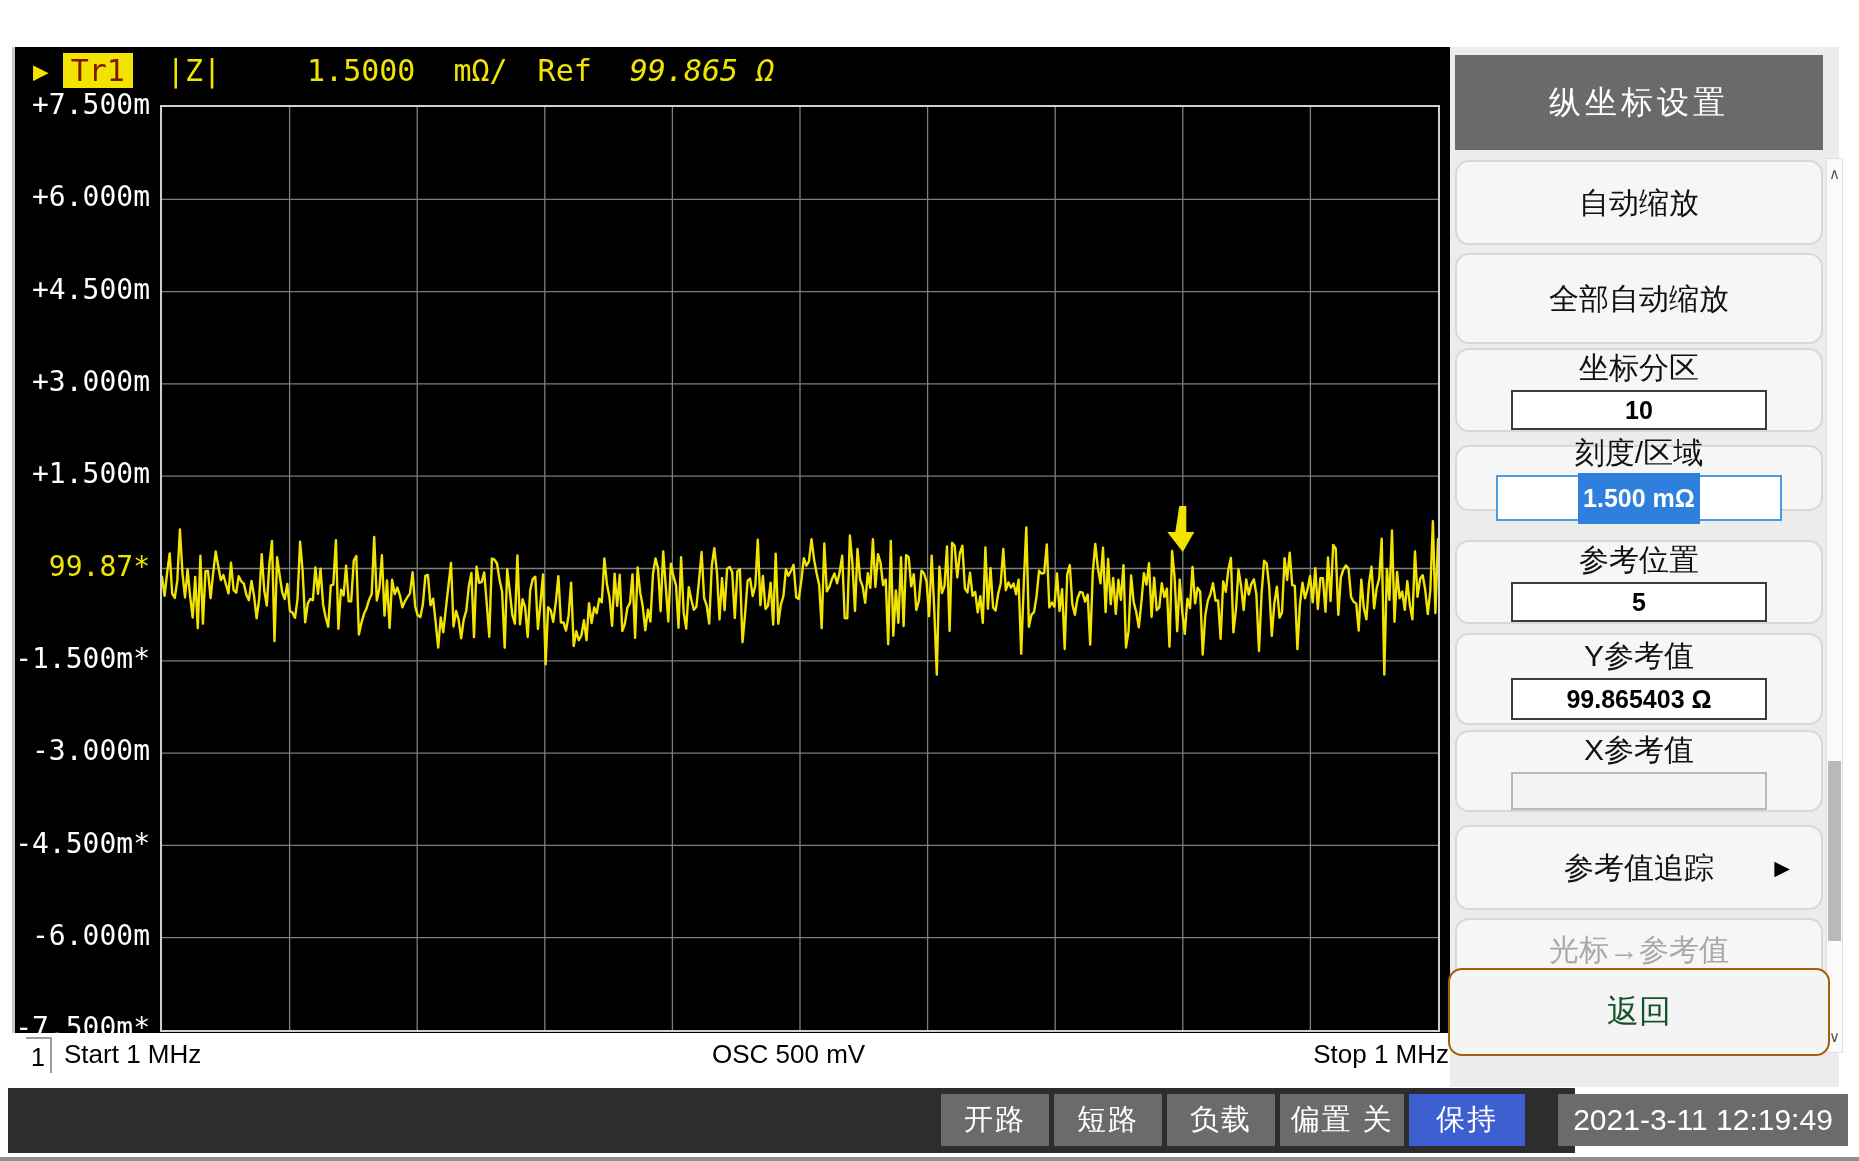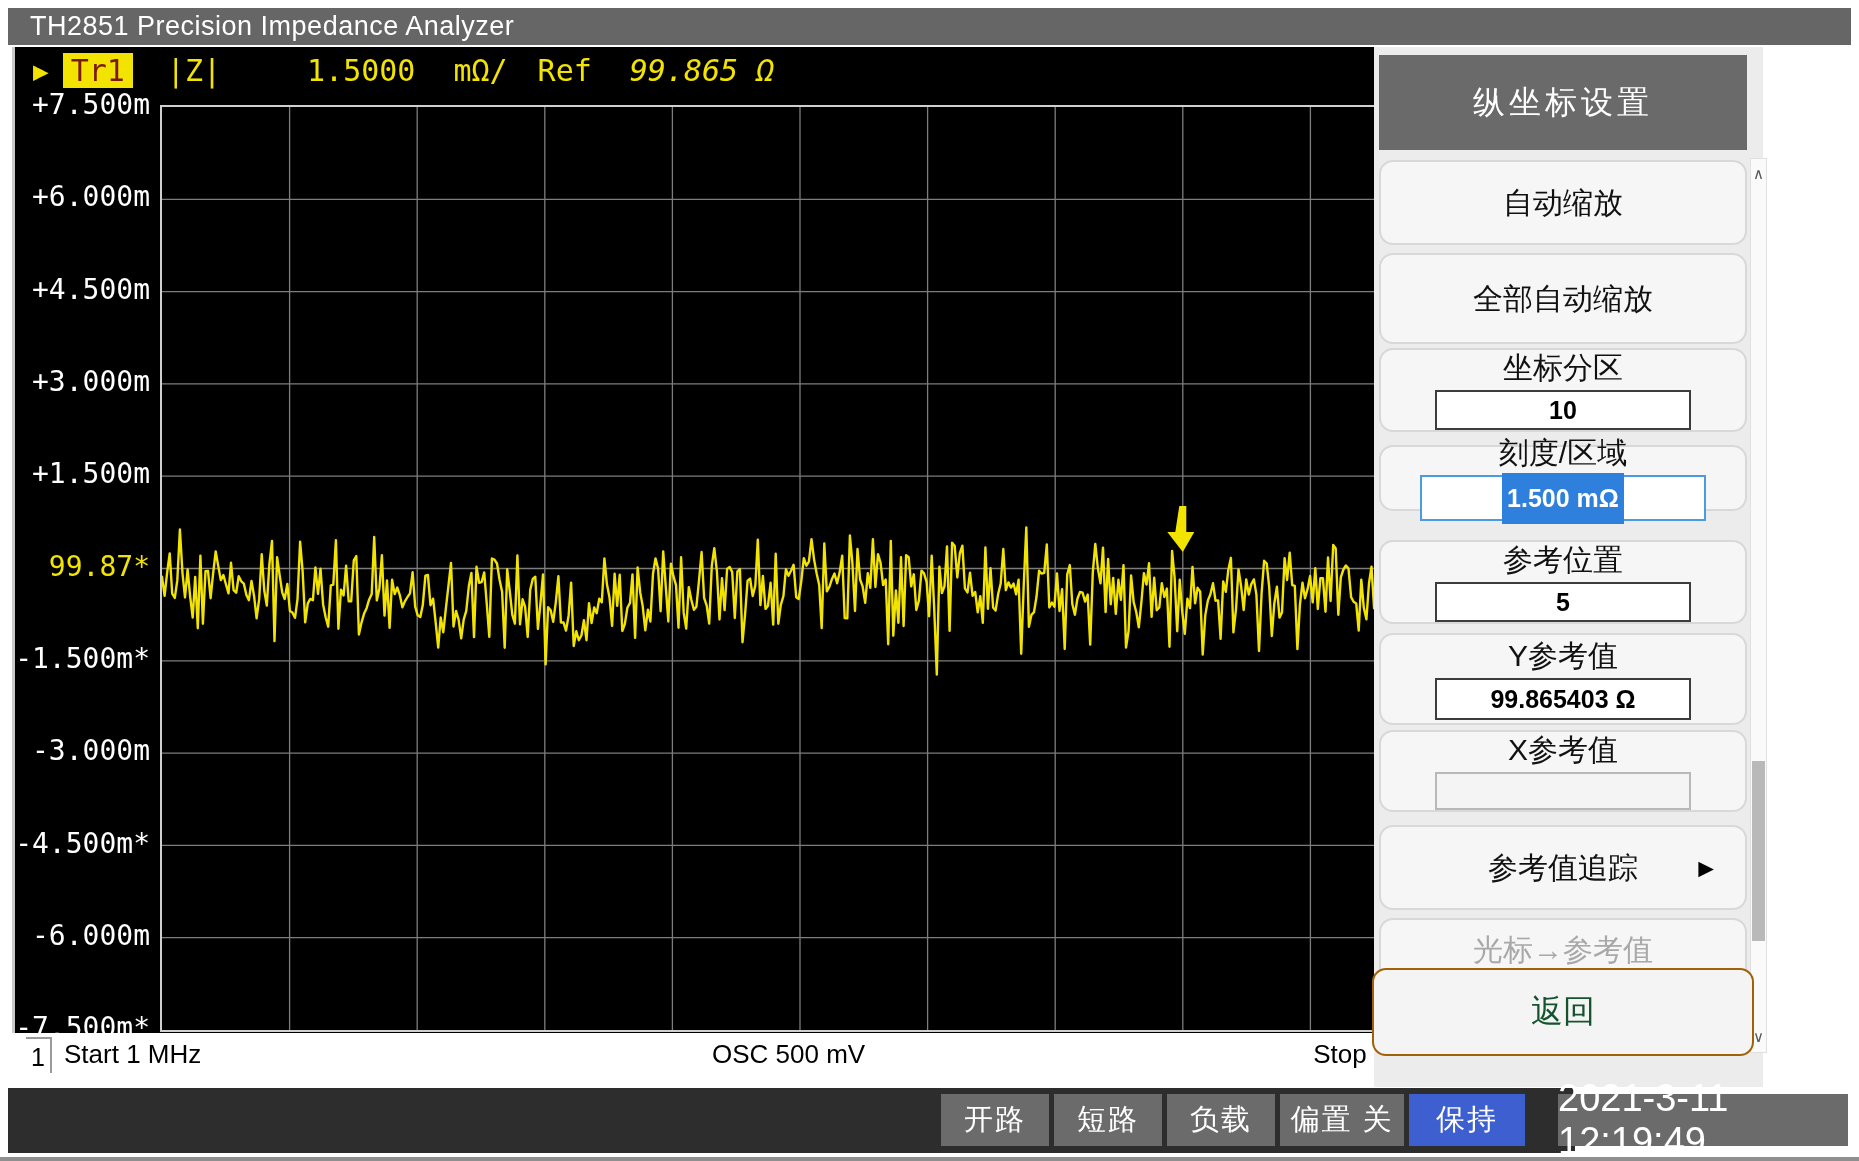--- a/index.html
+++ b/index.html
@@ -36,21 +36,21 @@
   
   .xstrip{position:absolute;left:12px;top:1033px;width:1447px;height:52px;background:#ffffff;
           font-size:26px;color:#000;}
   .chan-box{position:absolute;left:14px;top:4px;width:24px;height:34px;border-top:2px solid #9a9a9a;
             border-right:2px solid #9a9a9a;text-align:center;line-height:36px;font-size:25px;}
   .start-label{position:absolute;left:52px;top:6px;}
   .osc-label{position:absolute;left:700px;top:6px;}
   .stop-label{position:absolute;right:10px;top:6px;}
 
   
-  .sidebar{position:absolute;left:1374px;top:47px;width:389px;height:1040px;background:#ececec;}
+  .sidebar{position:absolute;left:1450px;top:47px;width:389px;height:1040px;background:#ececec;}
   .sb-header{position:absolute;left:5px;top:8px;width:368px;height:95px;background:#6a6a6a;
              color:#fff;font-size:32px;display:flex;align-items:center;justify-content:center;letter-spacing:4px;}
   .sb-btn{position:absolute;left:5px;width:368px;background:#f6f6f6;border:2px solid #d8d8d8;
           border-radius:14px;box-sizing:border-box;display:flex;flex-direction:column;
           align-items:center;justify-content:center;font-size:30px;color:#111;}
   .sb-btn .lbl{line-height:36px;}
   .sb-input{width:256px;height:42px;background:#fff;border:2px solid #3c3c3c;box-sizing:border-box;
             margin-top:4px;display:flex;align-items:center;justify-content:center;
             font-size:25px;font-weight:bold;color:#000;}
   .sb-input.empty{border:2px solid #b8b8b8;background:#f4f4f4;}
@@ -74,30 +74,27 @@
   .bottom-bar{position:absolute;left:8px;top:1088px;width:1567px;height:65px;background:#2d2d2d;}
   .bb-btn{position:absolute;top:6px;height:52px;background:#6b6b6b;color:#fff;font-size:29px;
           display:flex;align-items:center;justify-content:center;letter-spacing:2px;white-space:pre;}
   .bb-btn.active{background:#3e5fd0;}
   .bb-open{left:933px;width:108px;}
   .bb-short{left:1046px;width:108px;}
   .bb-load{left:1159px;width:108px;}
   .bb-bias{left:1272px;width:124px;}
   .bb-hold{left:1401px;width:116px;}
   .bb-clock{position:absolute;left:1550px;top:6px;width:290px;height:52px;background:#6b6b6b;
-            color:#fff;font-size:38px;display:flex;align-items:center;justify-content:center;}
+            color:#fff;font-size:30px;display:flex;align-items:center;justify-content:center;}
 </style>
 </head>
 <body>
 
 <div class="window">
 
-  <div class="title-bar">
-    <span>TH2851 Precision Impedance Analyzer</span>
-  </div>
 
   <div class="screen">
 
     <div class="trace-header">
       <span class="trace-arrow">▶</span>
       <span class="tr1-chip">Tr1</span>
       <span class="th-seg">|Z|</span>
       <span class="th-scale">1.5000</span>
       <span class="th-unit">mΩ/</span>
       <span class="th-ref">Ref</span>

